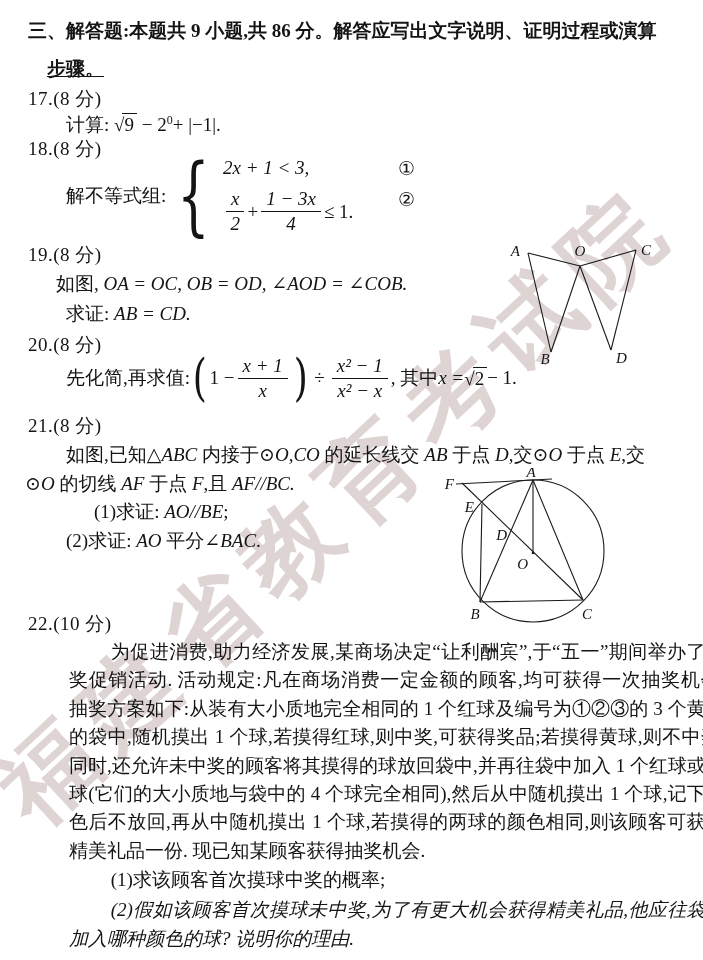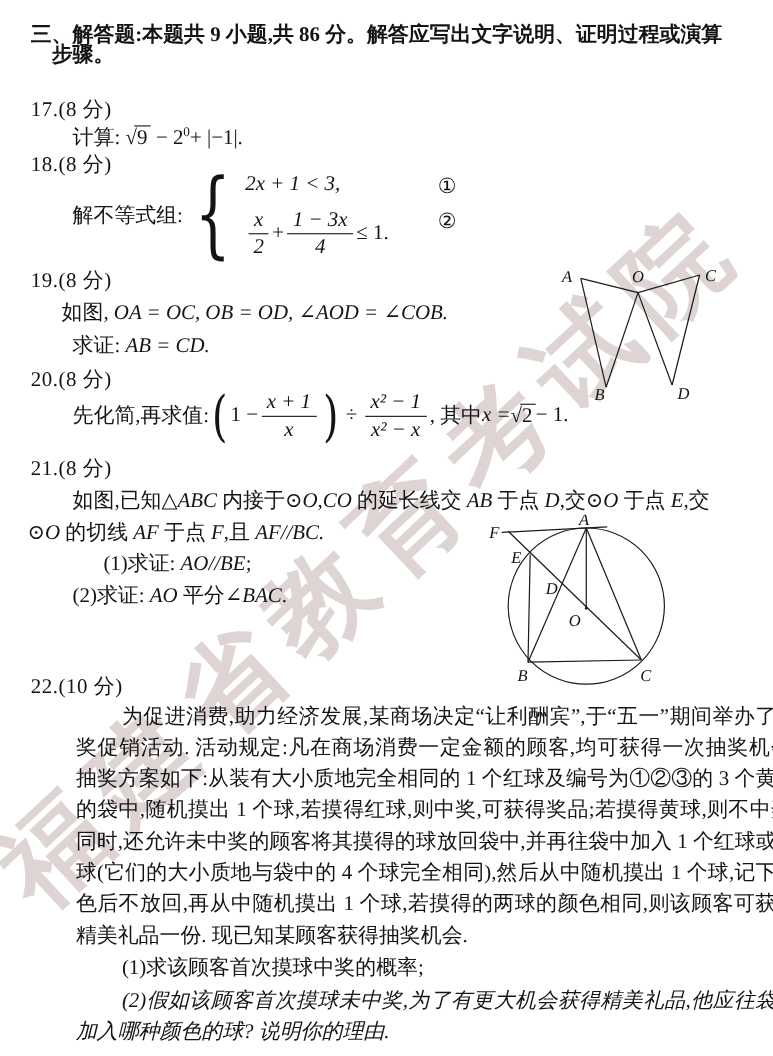--- a/index.html
+++ b/index.html
@@ -34,21 +34,21 @@
              white-space:nowrap;z-index:1;}
 </style>
 </head>
 <body>
 
 <div id="page">
 
   <div id="watermark">福建省教育考试院</div>
 
   <div class="abs bold" style="top:18px;left:28px;">三、解答题:本题共 9 小题,共 86 分。解答应写出文字说明、证明过程或演算</div>
-  <div class="abs bold" style="top:36px;left:47px;">步骤。</div>
+  <div class="abs bold" style="top:56px;left:47px;text-decoration:underline;">步骤。</div>
 
   <div class="abs qnum" style="top:86px;left:28px;">17.(8 分)</div>
   <div class="abs" style="top:112px;left:66px;">
     <span>计算: </span><span class="sqrt"><span class="rad">√</span><span class="arg argn">9</span></span><span> − 2</span><sup class="sp">0</sup><span>+ |−1|.</span>
   </div>
 
   <div class="abs qnum" style="top:136px;left:28px;">18.(8 分)</div>
   <div class="abs sys" style="top:158px;left:66px;height:76px;">
     <span>解不等式组: </span>
     <span class="brace">{</span>

